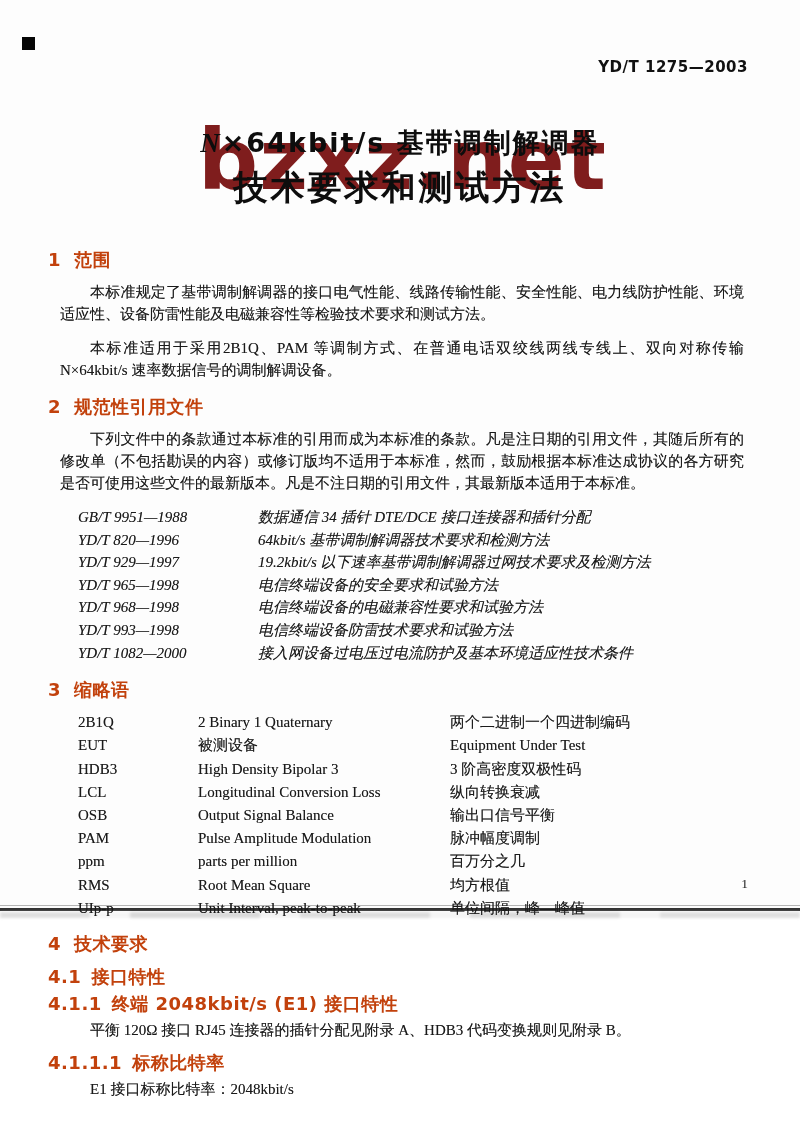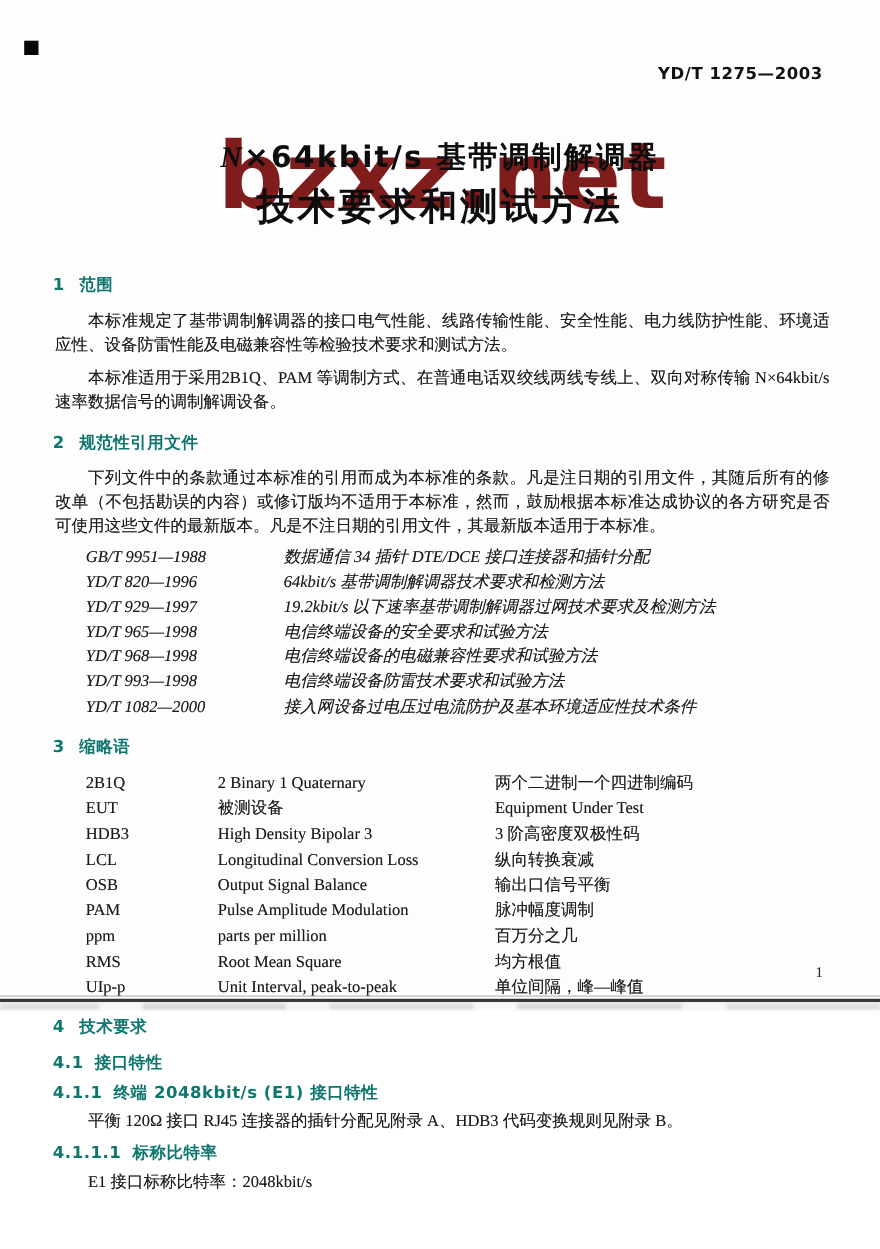--- a/index.html
+++ b/index.html
@@ -37,26 +37,26 @@
   .title-line1{font-size:27px;line-height:34px;letter-spacing:2px;}
   .title-line1 .n-italic{font-style:italic;font-family:"Liberation Serif","DejaVu Serif",serif;font-weight:700;}
   .title-line2{font-size:34px;line-height:34px;margin-top:10px;letter-spacing:3px;}
 
   .content{
     position:absolute;top:250px;left:48px;width:708px;z-index:1;
     font-size:15px;line-height:22px;
   }
   .sec-h{
     font-family:"DejaVu Sans","Liberation Sans",sans-serif;
-    font-weight:700;font-size:15px;line-height:19px;color:#0f766e;
+    font-weight:700;font-size:18px;line-height:19px;color:#c2410c;
     letter-spacing:.5px;
   }
   .sec-h .ht{margin-left:13px;}
   .sub-h .ht{margin-left:10px;}
-  .para{margin:2px;text-indent:2em;text-align:justify;color:#1a1a1a;
+  .para{margin:12px;text-indent:2em;text-align:justify;color:#1a1a1a;
     text-shadow:0 0 .4px rgba(0,0,0,.45);}
   .mt12{margin-top:12px;} .mt8{margin-top:8px;} .mt14{margin-top:14px;}
   .mt16{margin-top:16px;} .mt6{margin-top:6px;}
 
   .ref-grid{
     margin-left:30px;margin-top:6px;
     display:grid;grid-template-columns:180px 1fr;
     row-gap:0;line-height:22.6px;color:#1a1a1a;
     text-shadow:0 0 .4px rgba(0,0,0,.45);
     font-style:italic;

